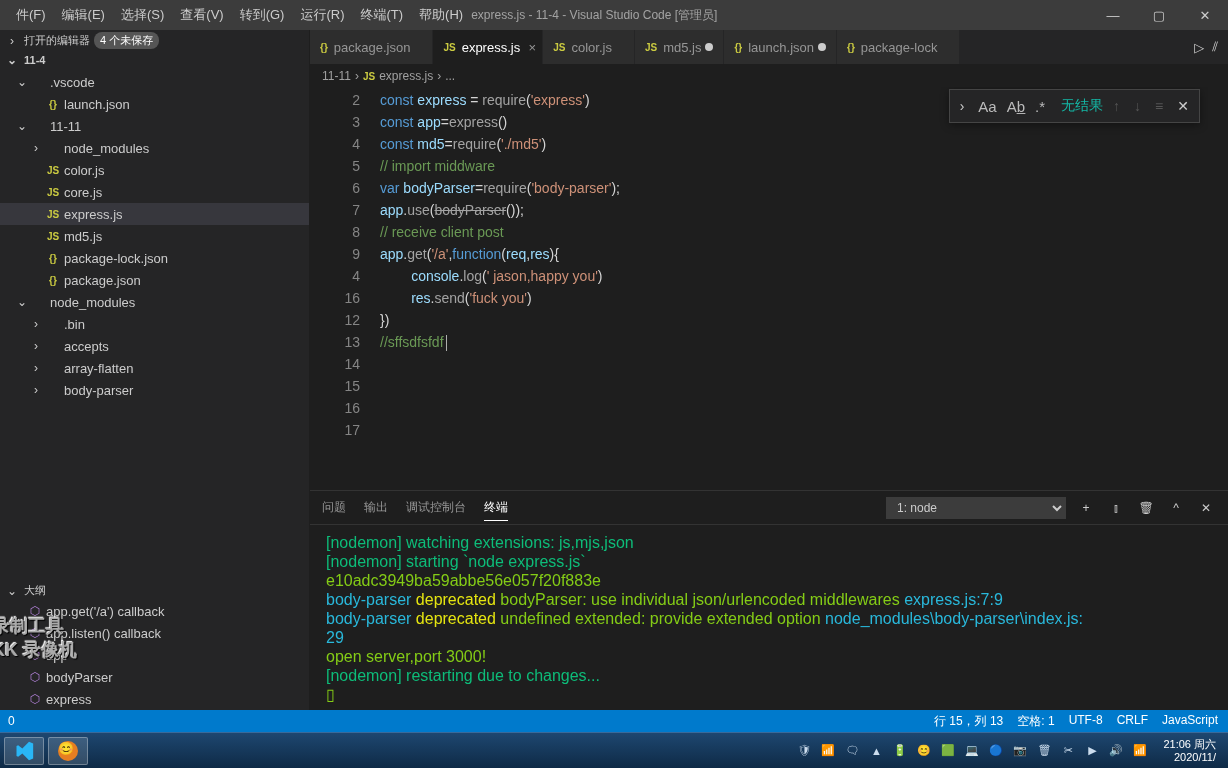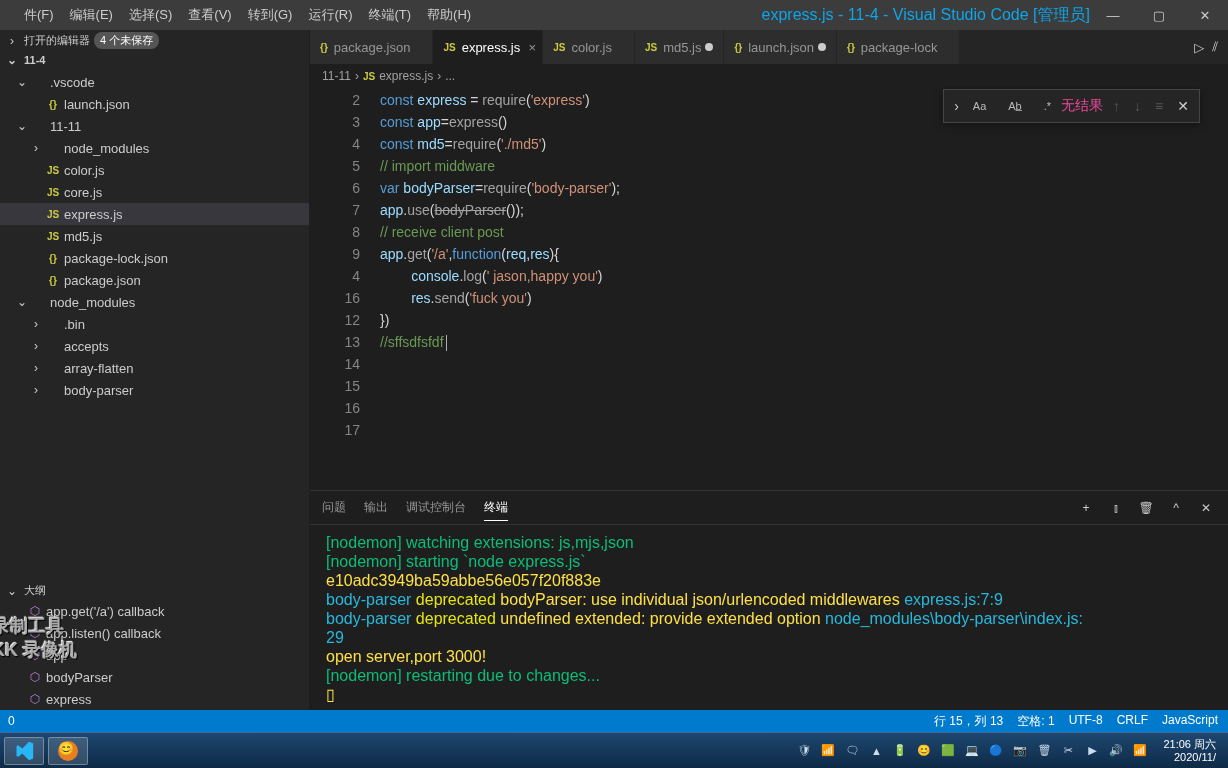--- a/index.html
+++ b/index.html
@@ -1,20 +1,20 @@
 <!DOCTYPE html>
 <html><head>
 <meta charset="utf-8">
 <style>
 *{margin:0;padding:0;box-sizing:border-box;font-family:"Microsoft YaHei","Segoe UI",sans-serif;user-select:none}
 body{width:1228px;height:768px;background:#1e1e1e;color:#ccc;font-size:13px;overflow:hidden;display:flex;flex-direction:column}
 .titlebar{height:30px;background:#3c3c3c;display:flex;align-items:center;color:#ccc}
-.menu{display:flex;padding-left:16px}
+.menu{display:flex;padding-left:8px}
 .menu-item{padding:0 8px;cursor:pointer;line-height:30px}
-.title-center{flex:1;text-align:right;color:#0ea5e9;font-size:16px}
+.title-center{flex:1;text-align:left;color:#a3a3a3;font-size:12px}
 .win-controls{display:flex}
 .win-btn{width:46px;height:30px;display:flex;align-items:center;justify-content:center;cursor:pointer}
 .main{flex:1;display:flex;min-height:0}
 .sidebar{width:310px;background:#252526;border-right:1px solid #1e1e1e;display:flex;flex-direction:column;overflow:hidden}
 .sb-header{display:flex;align-items:center;justify-content:space-between;padding:8px 16px;color:#bbb;font-size:11px}
 .sb-section{display:flex;align-items:center;padding:2px 4px;color:#ccc;font-size:11px;gap:4px}
 .badge{background:#555;color:#fff;padding:1px 6px;border-radius:8px;font-size:11px}
 .tree{flex:1;overflow-y:auto;padding-top:2px}
 .tree-item{display:flex;align-items:center;height:22px;cursor:pointer;padding-left:0;font-size:13px}
 .tree-item.active{background:#37373d}
@@ -32,35 +32,35 @@
 .breadcrumb{height:22px;display:flex;align-items:center;padding:0 12px;color:#a0a0a0;font-size:12px;gap:4px;background:#1e1e1e}
 .editor-body{flex:1;display:flex;position:relative;font-family:Consolas,monospace;font-size:14px;overflow:hidden;min-height:0}
 .gutter{width:70px;text-align:right;color:#858585;padding-right:20px;padding-top:2px;line-height:22px;font-size:14px}
 .code{flex:1;padding-top:2px;line-height:22px;white-space:pre;color:#d4d4d4}
 .c-kw{color:#569cd6}.c-fn{color:#a3a3a3}.c-var{color:#9cdcfe}.c-str{color:#ce9178}.c-cmt{color:#6a9955}
 .line-through{text-decoration:line-through}
 .cursor-bar{display:inline-block;width:1px;height:16px;background:#aeafad;vertical-align:middle;margin-left:2px}
 .find-widget{position:absolute;top:2px;right:28px;background:#252526;border:1px solid #454545;display:flex;align-items:center;height:34px;padding:0 6px;gap:6px;box-shadow:0 2px 8px rgba(0,0,0,.4)}
 .find-toggle{color:#ccc;padding:4px;cursor:pointer}
 .find-input{background:#3c3c3c;border:none;color:#ccc;height:24px;width:180px;padding:0 6px;outline:none;font-size:13px}
-.find-opts{display:flex;gap:14px;color:#bbb;font-size:11px}
+.find-opts{display:flex;gap:2px;color:#bbb;font-size:15px}
 .find-opt{padding:2px 4px;cursor:pointer;border-radius:2px}
-.find-nores{color:#ec4899;}
+.find-nores{color:#14b8a6;margin-left:6px}
 .find-arrow{color:#555;padding:0 4px}
 .find-close{cursor:pointer;padding:4px;color:#ccc}
 .minimap{position:absolute;right:0;top:0;width:20px;height:100%;background:#1e1e1e}
 .panel{height:220px;background:#1e1e1e;border-top:1px solid #333;display:flex;flex-direction:column}
 .panel-tabs{display:flex;align-items:center;height:34px;padding:0 12px;gap:18px;font-size:12px;border-bottom:1px solid #333}
 .ptab{color:#969696;cursor:pointer;padding:4px 0}
 .ptab.active{color:#fff;border-bottom:1px solid #fff}
 .panel-right{margin-left:auto;display:flex;align-items:center;gap:10px}
 .term-select{background:#3c3c3c;border:1px solid #3c3c3c;color:#ccc;padding:2px 24px 2px 6px;font-size:12px;width:180px}
 .panel-icon{color:#ccc;cursor:pointer;width:20px;text-align:center}
 .terminal{flex:1;padding:8px 16px;font-family:Consolas,monospace;font-size:16px;line-height:19px;overflow:hidden;white-space:pre-wrap}
-.t-green{color:#0dbc79}.t-yellow{color:#e5e510}.t-cyan{color:#29b8db}.t-white{color:#fde047}
+.t-green{color:#0dbc79}.t-yellow{color:#e5e510}.t-cyan{color:#29b8db}.t-white{color:#84cc16}
 .statusbar{height:22px;background:#007acc;color:#fff;display:flex;align-items:center;font-size:12px}
 .sb-left{padding:0 8px;background:#007acc}
 .sb-right{margin-left:auto;display:flex;gap:14px;padding:0 10px}
 .taskbar{height:36px;background:linear-gradient(180deg,#1e4770,#0e2a46);display:flex;align-items:center;padding:0 4px;border-top:1px solid #3a6a9a}
 .task-icons{display:flex;gap:4px;align-items:center}
 .task-icon{width:40px;height:28px;display:flex;align-items:center;justify-content:center;cursor:pointer;border:1px solid transparent;border-radius:2px}
 .task-icon.active{background:rgba(255,255,255,.15);border:1px solid rgba(255,255,255,.3)}
 .tray{margin-left:auto;display:flex;align-items:center;gap:6px;color:#fff;font-size:11px}
 .tray-ico{width:18px;text-align:center;color:#cde}
 .clock{padding:0 8px;text-align:right;line-height:13px}
@@ -284,20 +284,21 @@
       </div>
       <div class="minimap"></div>
     </div>
     <div class="panel">
       <div class="panel-tabs">
           <div class="ptab">问题</div>
           <div class="ptab">输出</div>
           <div class="ptab">调试控制台</div>
           <div class="ptab active">终端</div>
           <div class="panel-right">
+            <select class="term-select"><option>1: node</option></select>
             <span class="panel-icon">+</span>
             <span class="panel-icon">⫾</span>
             <span class="panel-icon">🗑</span>
             <span class="panel-icon">^</span>
             <span class="panel-icon">✕</span>
           </div>
         </div>
       <div class="terminal" id="term"><div class="t-green">[nodemon] watching extensions: js,mjs,json</div><div class="t-green">[nodemon] starting `node express.js`</div><div class="t-white">e10adc3949ba59abbe56e057f20f883e</div><div><span class="t-cyan">body-parser </span><span class="t-yellow">deprecated </span><span class="t-white">bodyParser: use individual json/urlencoded middlewares </span><span class="t-cyan">express.js:7:9</span></div><div><span class="t-cyan">body-parser </span><span class="t-yellow">deprecated </span><span class="t-white">undefined extended: provide extended option </span><span class="t-cyan">node_modules\body-parser\index.js:</span></div><div class="t-cyan">29</div><div class="t-white">open server,port 3000!</div><div class="t-green">[nodemon] restarting due to changes...</div><div class="t-white">▯</div></div>
     </div>
   </div>

